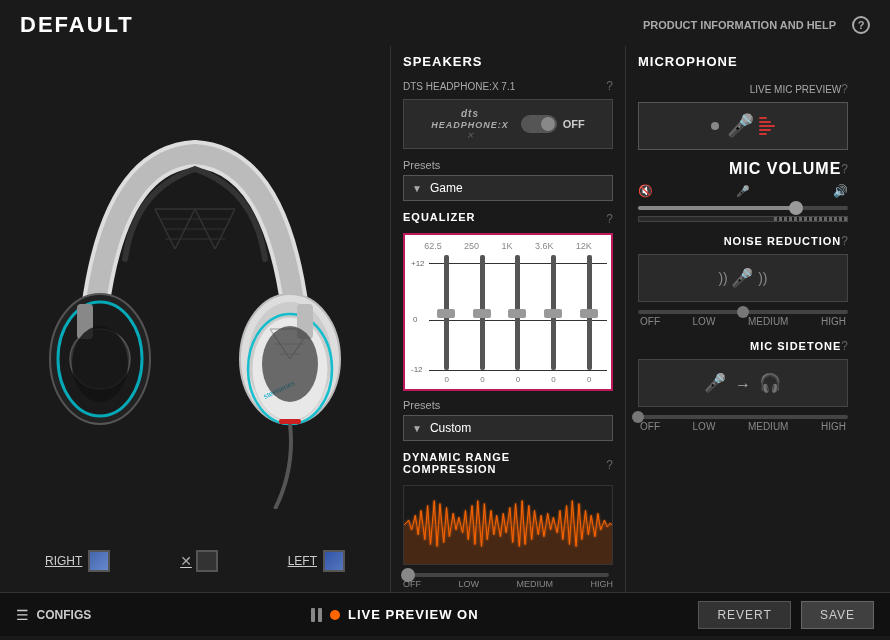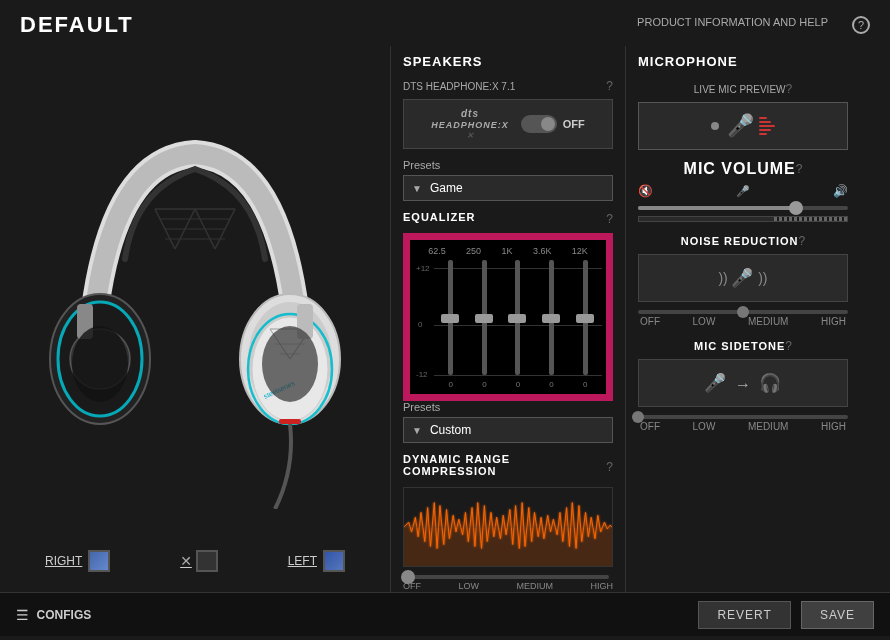--- a/index.html
+++ b/index.html
@@ -24,23 +24,24 @@
     .header-title {
       font-size: 22px;
       font-weight: bold;
       color: #fff;
       letter-spacing: 2px;
     }
     .header-help {
       font-size: 11px;
       color: #aaa;
       display: flex;
-      align-items: flex-start;
-      gap: 24px;
-      cursor: pointer;
+      align-items: center;
+      gap: 16px;
+      cursor: pointer;
+      font-weight: bold;
     }
     .help-icon-circle {
       width: 18px; height: 18px;
       border: 2px solid #aaa;
       border-radius: 50%;
       display: flex; align-items: center; justify-content: center;
       font-size: 11px; color: #aaa;
     }
 
     
@@ -190,24 +191,24 @@
     .preset-value {
       font-size: 12px;
       color: #fff;
     }
 
     
     .eq-section {
       margin-bottom: 10px;
     }
     .eq-canvas {
-      background: #000000;
-      border: 7px solid #be185d;
+      background: #ffffff;
+      border: 2px solid #be185d;
       padding: 6px 4px 4px 4px;
-      margin-bottom: 0;
+      margin-bottom: 8px;
     }
     .eq-freq-labels {
       display: flex;
       justify-content: space-around;
       font-size: 9px;
       color: #888;
       margin-bottom: 4px;
       padding: 0 4px;
     }
 
@@ -371,21 +372,21 @@
     }
     .pause-bar {
       width: 4px; height: 14px;
       background: #888;
       border-radius: 1px;
     }
 
     
     .mic-section-title-row {
       display: flex;
-      justify-content: center;
+      justify-content: flex-end;
       align-items: center;
       margin-bottom: 6px;
       margin-top: 9px;
     }
 
     .noise-sel-row, .sidetone-sel-row {
       display: flex;
       justify-content: space-between;
       font-size: 10px;
       color: #888;
@@ -720,17 +721,25 @@
     </div>
   </div>
 
 </div>
 
 <div class="footer">
   <div class="footer-left">
     <span style="font-size:14px;">☰</span>
     <span class="configs-label">CONFIGS</span>
   </div>
+  <div class="footer-center">
+    <div class="pause-bars">
+      <div class="pause-bar"></div>
+      <div class="pause-bar"></div>
+    </div>
+    <div class="live-dot"></div>
+    <span class="live-label">LIVE PREVIEW ON</span>
+  </div>
   <div class="footer-right">
     <button class="footer-btn">REVERT</button>
     <button class="footer-btn save">SAVE</button>
   </div>
 </div>
 
 </body></html>

